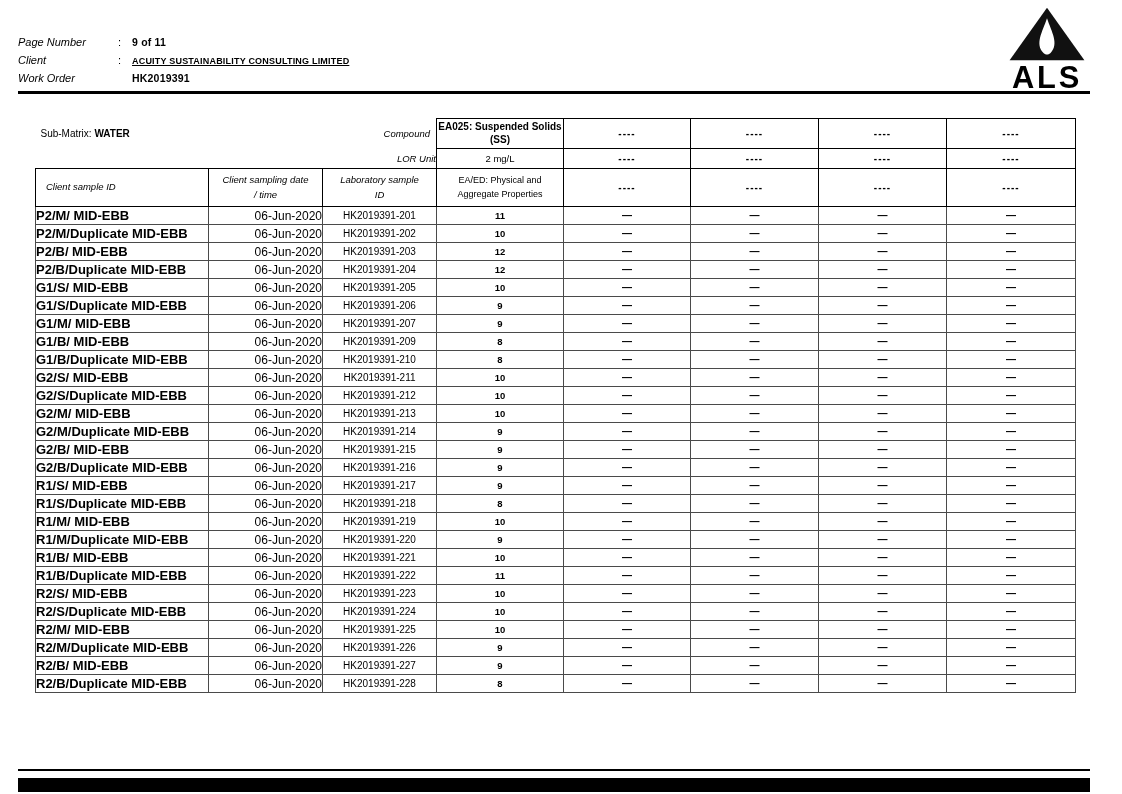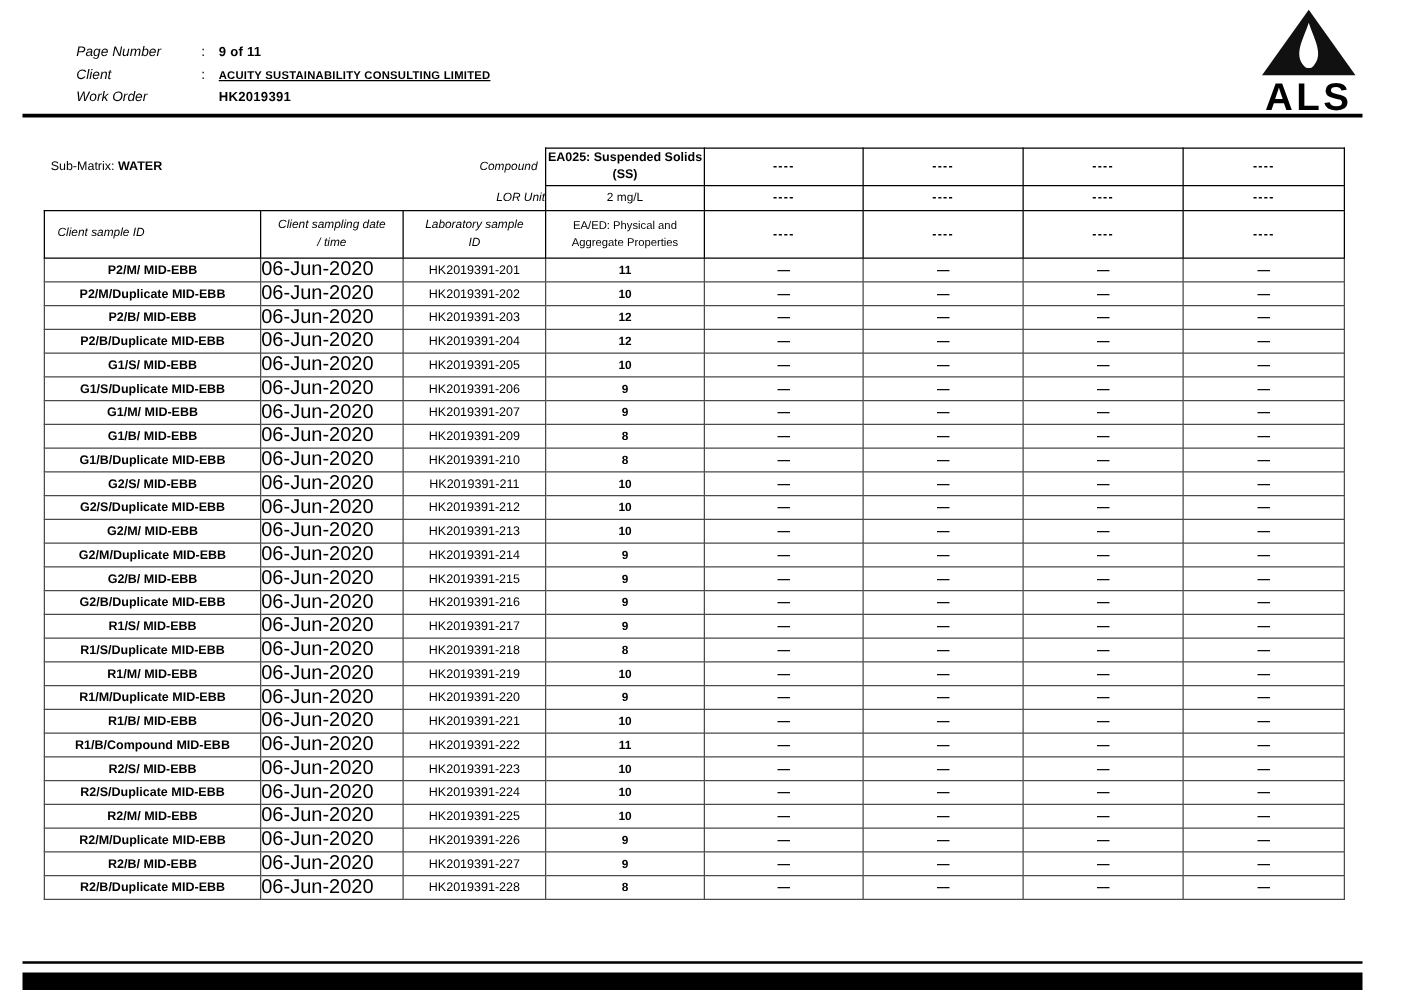--- a/index.html
+++ b/index.html
@@ -4,21 +4,21 @@
 <style>
   html, body { margin:0; padding:0; }
   body {
     width:1122px; height:794px; position:relative; overflow:hidden;
     background:#fff; color:#000;
     font-family:"Liberation Sans", sans-serif;
   }
 
   
   .doc-header { position:absolute; top:36px; left:18px; }
-  .hrow { display:flex; align-items:baseline; height:18px;margin-left:43px; }
+  .hrow { display:flex; align-items:baseline; height:18px; }
   .hlabel { width:100px; font-style:italic; font-size:11px; }
   .hcolon { width:14px; font-size:11px; }
   .hvalue { font-weight:bold; font-size:10.5px; letter-spacing:0.2px; }
   .v-client { font-size:9px;text-decoration:underline; }
   .header-rule { position:absolute; top:91px; left:18px; width:1072px; height:3px; background:#000; }
 
   .als-logo { position:absolute; top:6px; right:28px; width:94px; height:86px; }
 
   
   .report-table {
@@ -38,22 +38,22 @@
 
   .boxed { border:1px solid #000; text-align:center; vertical-align:middle; }
   .analyte { font-weight:bold; font-size:10px; line-height:1.25; padding:0 10px; }
   .dashh { font-weight:bold; font-size:10px; letter-spacing:1px; }
   .lorval { font-size:9.5px; }
   .colhead { font-style:italic; font-size:9.5px; line-height:1.55; }
   .colhead.left { text-align:left; padding-left:10px; }
   .method { font-size:9px; line-height:1.45; padding:0 8px;margin-left:18px; }
 
   tbody td { border:1px solid #4a4a4a; height:17px; vertical-align:middle; }
-  .c-id   { font-weight:bold; font-size:10px; text-align:center; padding-left:6px; }
-  .c-date { font-size:16px; text-align:left; }
+  .c-id   { font-weight:bold; font-size:13px; text-align:left; padding-left:6px; }
+  .c-date { font-size:12px; text-align:right; }
   .c-lab  { font-size:10px; text-align:center; }
   .c-val  { font-weight:bold; font-size:9.5px; text-align:center; }
   .c-dash { font-weight:bold; font-size:10px; text-align:center; }
 
   
   .footer-line { position:absolute; top:769px; left:18px; width:1072px; height:2px; background:#000; }
   .footer-bar  { position:absolute; top:778px; left:18px; width:1072px; height:14px; background:#000; }
 </style>
 </head>
 <body>
@@ -334,21 +334,21 @@
     <td class="c-id">R1/B/ MID-EBB</td>
     <td class="c-date">06-Jun-2020</td>
     <td class="c-lab">HK2019391-221</td>
     <td class="c-val">10</td>
     <td class="c-dash">—</td>
     <td class="c-dash">—</td>
     <td class="c-dash">—</td>
     <td class="c-dash">—</td>
   </tr>
       <tr>
-    <td class="c-id">R1/B/Compound MID-EBB</td>
+    <td class="c-id">R1/B/Duplicate MID-EBB</td>
     <td class="c-date">06-Jun-2020</td>
     <td class="c-lab">HK2019391-222</td>
     <td class="c-val">11</td>
     <td class="c-dash">—</td>
     <td class="c-dash">—</td>
     <td class="c-dash">—</td>
     <td class="c-dash">—</td>
   </tr>
       <tr>
     <td class="c-id">R2/S/ MID-EBB</td>

